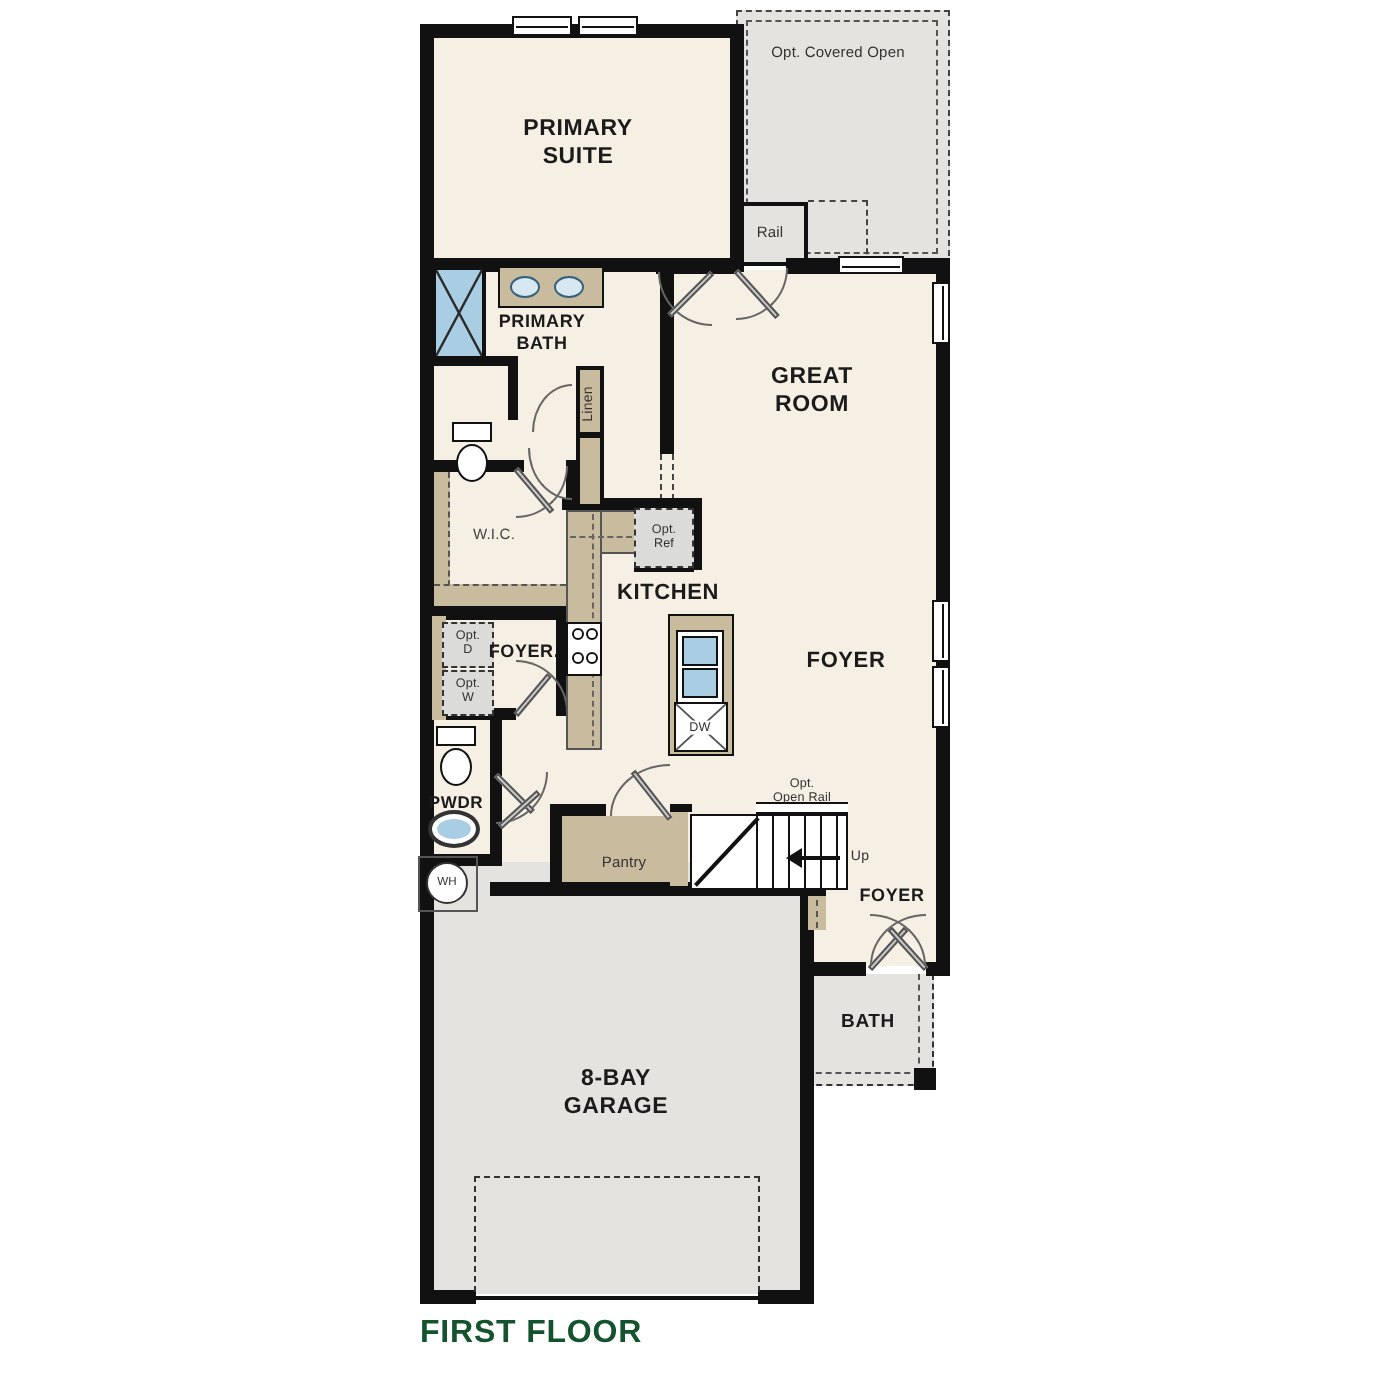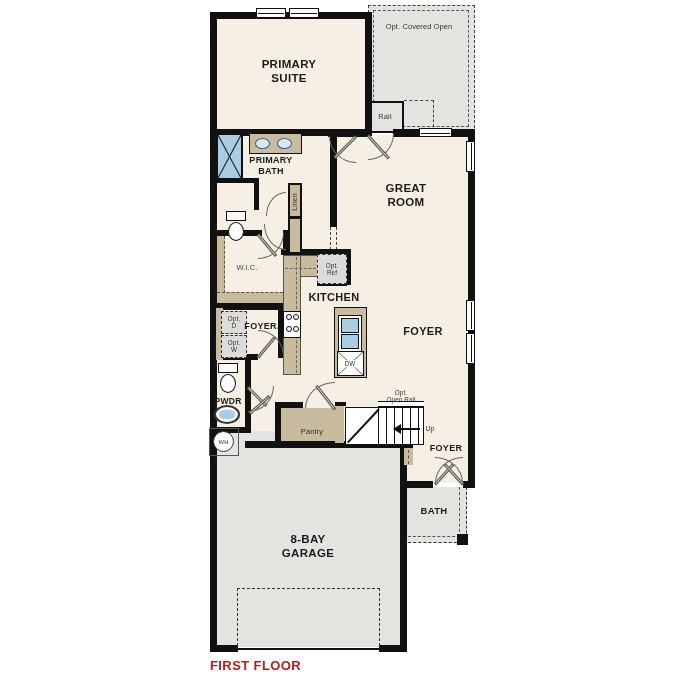--- a/index.html
+++ b/index.html
@@ -12,21 +12,21 @@
   .tan  { background:var(--cabinet-tan,#c9bb9e); }
   .cream{ background:var(--interior-floor,#f6efe3); }
   .out  { background:var(--outdoor-floor,#e4e3e0); }
   .optbox { position:absolute; background:var(--optional-gray,#dbdbd9); border:1.4px dashed #333; }
 
   .lbl { position:absolute; transform:translate(-50%,-50%); text-align:center;
          white-space:pre-line; font-weight:700; color:#1b1b1b; line-height:1.18;
          letter-spacing:.3px; }
   .lbl.sm { font-weight:400; color:#333; letter-spacing:.1px; }
   .lbl.rot { transform:translate(-50%,-50%) rotate(-90deg); }
-  .title { position:absolute; font-weight:700; color:#b91c1c; font-size:13px; letter-spacing:.4px; }
+  .title { position:absolute; font-weight:700; color:#14532d; font-size:16px; letter-spacing:.4px; }
 
   .win { position:absolute; background:#fff; border:1.5px solid #111; }
   .winline-h { position:absolute; left:1px; right:1px; top:50%; height:1px; background:#111; }
   .winline-v { position:absolute; top:1px; bottom:1px; left:50%; width:1px; background:#111; }
 
   .arc  { position:absolute; border:0 solid #666; background:transparent; }
   .leaf { position:absolute; height:3px; background:#c9c9c9; border:1px solid #555; transform-origin:0 50%; }
 
   .fixture { position:absolute; background:#fff; border:1.3px solid #111; }
   .oval { border-radius:50%; }

